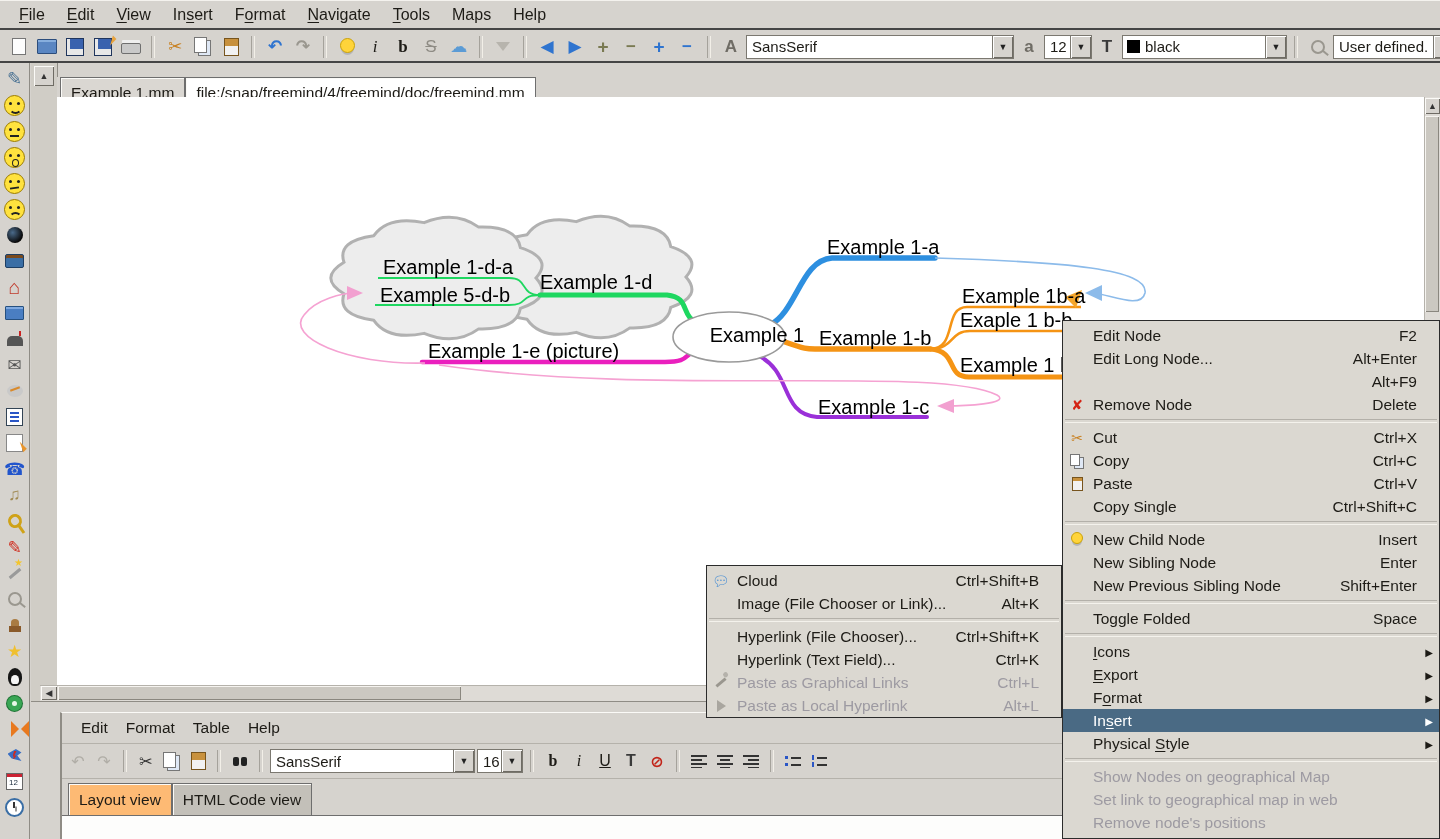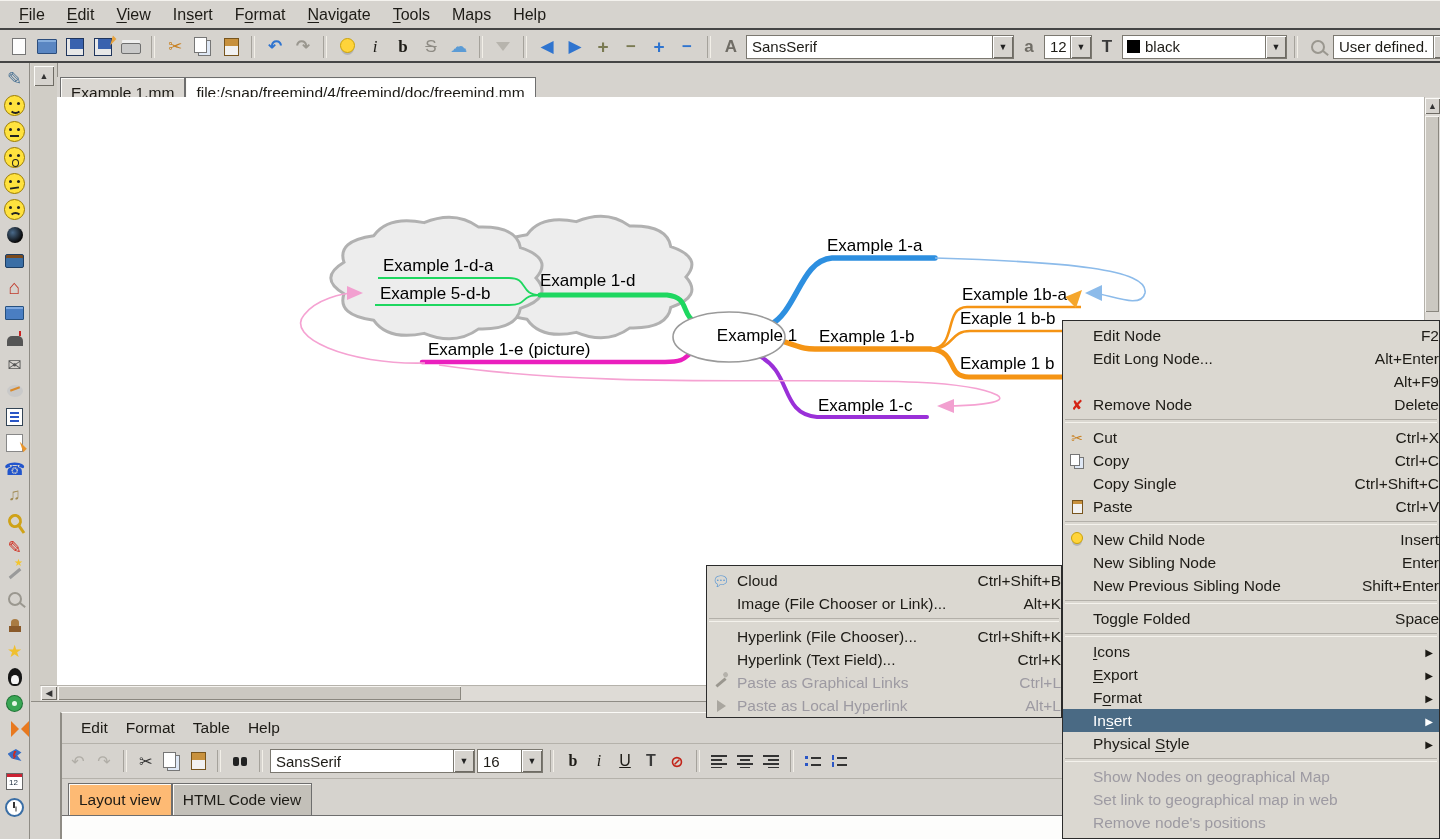--- a/index.html
+++ b/index.html
@@ -112,21 +112,21 @@
   .vstrip{left:31px;top:63px;width:26px;height:640px;background:#d0cdc6;border-right:1px solid #8f8c85;}
   .sbtn{position:absolute;background:#d6d3ce;box-shadow:inset 1px 1px 0 #fbfaf7, inset -1px -1px 0 #6e6b64;
         display:flex;align-items:center;justify-content:center;font-size:9px;color:#333;}
   .tabbar{left:57px;top:77px;width:1383px;height:34px;background:#d6d3ce;display:flex;
           border-bottom:1px solid #6e6e6e;box-sizing:border-box;}
   .tab{height:30px;display:flex;align-items:center;padding:0 10px;font-size:15.5px;box-sizing:border-box;
        border:1px solid #6e6e6e;border-bottom:none;box-shadow:inset 1px 1px 0 #fbfaf7;white-space:nowrap;}
   .tab.active{background:#dad7d2;margin-left:3px;}
   .tab.inactive{background:#ffffff;}
   .canvas{left:57px;top:97px;width:1367px;height:588px;background:#fff;overflow:hidden;}
-  .map-label{position:absolute;font-size:17px;color:#000;white-space:nowrap;cursor:default;}
+  .map-label{position:absolute;font-size:20px;color:#000;white-space:nowrap;cursor:default;}
   .vscroll{left:1424px;top:97px;width:16px;height:588px;background:#dedbd6;border-left:1px solid #b5b2ab;box-sizing:border-box;}
   .vthumb{position:absolute;left:1px;top:18px;width:14px;height:196px;background:#cbc8c1;
           box-shadow:inset 1px 1px 0 #f6f4f0, inset -1px -1px 0 #8a877f;}
   .hscroll{left:40px;top:685px;width:1384px;height:16px;background:#dedbd6;border-top:1px solid #b5b2ab;box-sizing:border-box;}
   .hthumb{position:absolute;left:17px;top:1px;width:403px;height:14px;background:#cbc8c1;
           box-shadow:inset 1px 1px 0 #f6f4f0, inset -1px -1px 0 #8a877f;}
 
   
   .splitter{left:31px;top:701px;width:1409px;height:11px;background:#d6d3ce;border-top:1px solid #8f8c85;}
   .notepanel{left:60px;top:712px;width:1380px;height:127px;background:#d6d3ce;
@@ -138,21 +138,21 @@
   .ntbtn{width:24px;height:24px;display:flex;align-items:center;justify-content:center;font-size:16px;flex:0 0 auto;}
   .notetabs{display:flex;align-items:flex-end;height:34px;padding-left:6px;margin-top:2px;}
   .ntab{height:31px;display:flex;align-items:center;padding:0 10px;font-size:15.5px;
         border:1px solid #6e6e6e;border-bottom:none;box-shadow:inset 1px 1px 0 #fbfaf7;}
   .ntab.active{background:#fdba74;}
   .ntab.inactive{background:#c3c0b9;}
   .noteedit{height:24px;background:#fdfdfc;border-top:1px solid #6e6e6e;}
 
   
   .menu{background:#dbd8d1;border:1px solid #2b2b2b;box-sizing:border-box;z-index:50;font-size:15.5px;}
-  .mrow{height:23px;display:flex;align-items:center;position:relative;padding:0 0 0 30px;}
+  .mrow{height:23px;display:flex;align-items:center;position:relative;padding:0 22px 0 30px;}
   .mrow .mlabel{flex:1;white-space:nowrap;}
   .mrow .maccel{margin-left:30px;white-space:nowrap;}
   .mrow .micon{position:absolute;left:5px;top:50%;transform:translateY(-50%);width:18px;height:18px;
                display:flex;align-items:center;justify-content:center;font-size:14px;}
   .mrow .subarrow{position:absolute;right:6px;top:50%;transform:translateY(-50%);font-size:10px;}
   .mrow.hl{background:#4a6a84;color:#fff;}
   .mrow.disabled{color:#9d9aa2;}
   .msep{height:2px;margin:3px 2px;border-top:1px solid #b3b0a9;border-bottom:1px solid #f4f2ec;}
   .i-removenode{color:#d42314;font-weight:bold;font-size:15px;}
   .i-cloudmini{color:#4a8fd4;font-size:15px;}
@@ -410,21 +410,21 @@
       </span>
     <span class="tsep"></span>
     <span class="ntbtn">
         <span class="i-binoc"></span>
       </span>
     <span class="tsep"></span>
     <div class="combo" style="width:205px">
       <span class="cval">SansSerif</span>
       <span class="cbtn">▼</span>
     </div>
-    <div class="combo" style="width:66px">
+    <div class="combo" style="width:46px">
       <span class="cval">16</span>
       <span class="cbtn">▼</span>
     </div>
     <span class="tsep"></span>
     <span class="ntbtn bold" style="font-family:'Liberation Serif',serif">b</span>
     <span class="ntbtn ital">i</span>
     <span class="ntbtn" style="text-decoration:underline">U</span>
     <span class="ntbtn bold" style="color:#3a3a3a">T</span>
     <span class="ntbtn bold" style="color:#c22318">⊘</span>
     <span class="tsep"></span>
@@ -518,29 +518,29 @@
     <span class="maccel">Ctrl+X</span>
   </div>
   <div class="mrow">
     <span class="micon">
         <span class="i-copy" style="width:8px;height:10px;margin:-2px 3px 0 -1px"></span>
       </span>
     <span class="mlabel">Copy</span>
     <span class="maccel">Ctrl+C</span>
   </div>
   <div class="mrow">
+    <span class="micon">
+        <span class="i-paste" style="width:9px;height:12px"></span>
+      </span>
+    <span class="mlabel">Paste</span>
+    <span class="maccel">Ctrl+V</span>
+  </div>
+  <div class="mrow">
     <span class="mlabel">Copy Single</span>
     <span class="maccel">Ctrl+Shift+C</span>
-  </div>
-  <div class="mrow">
-    <span class="micon">
-        <span class="i-paste" style="width:9px;height:12px"></span>
-      </span>
-    <span class="mlabel">Paste</span>
-    <span class="maccel">Ctrl+V</span>
   </div>
   <div class="msep"></div>
   <div class="mrow">
     <span class="micon">
         <span class="i-bulb" style="width:10px;height:10px"></span>
       </span>
     <span class="mlabel">New Child Node</span>
     <span class="maccel">Insert</span>
   </div>
   <div class="mrow">

